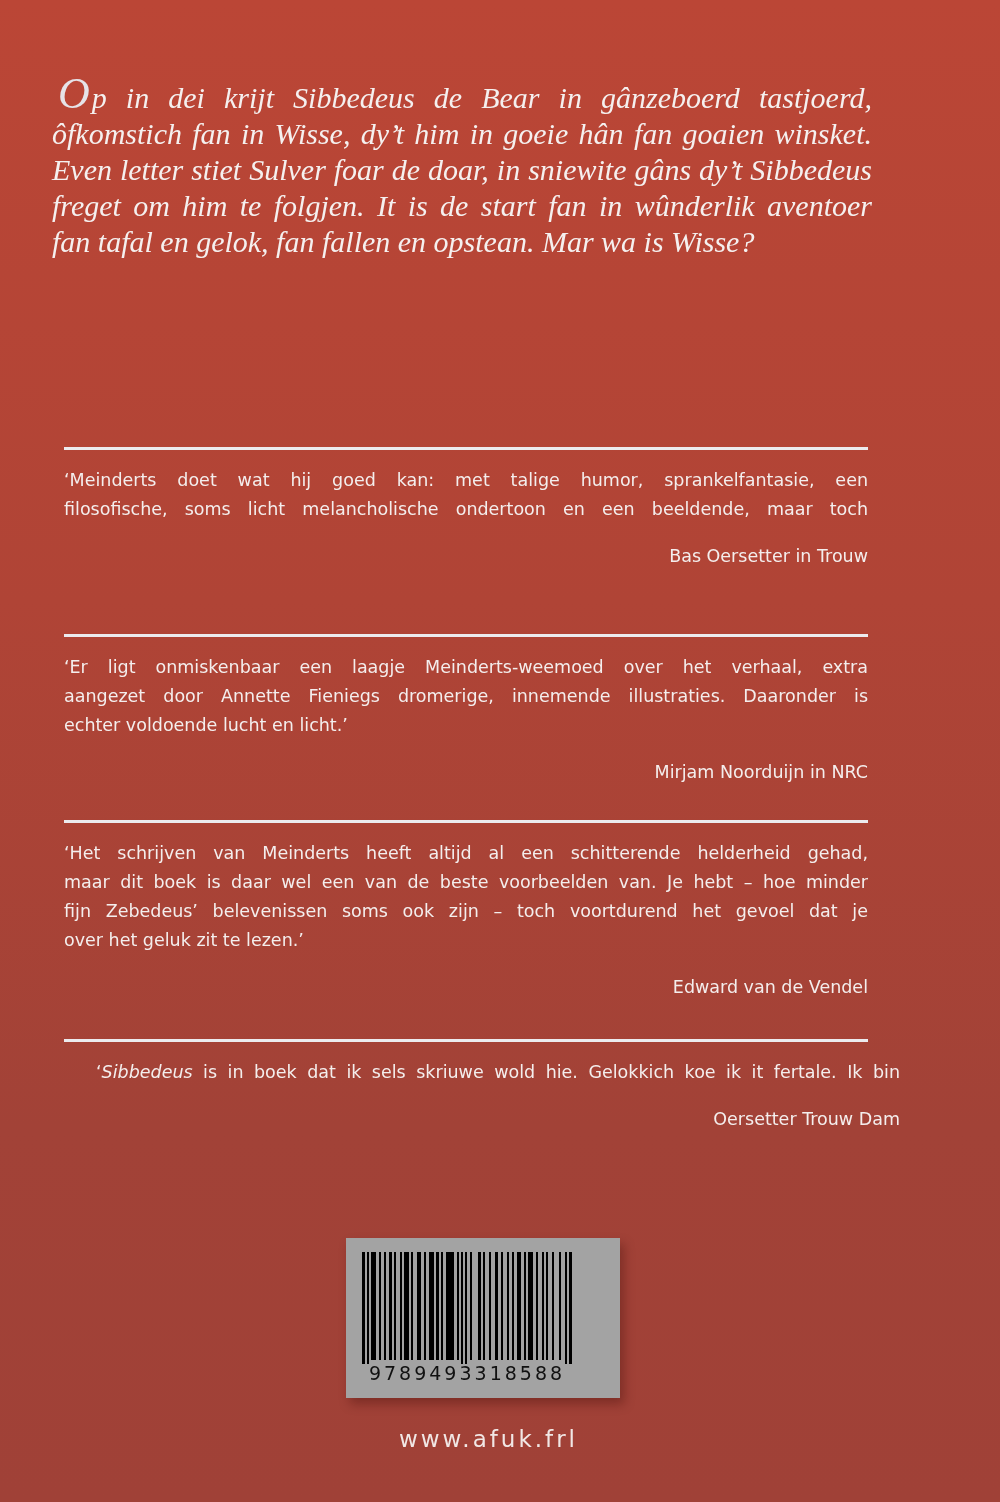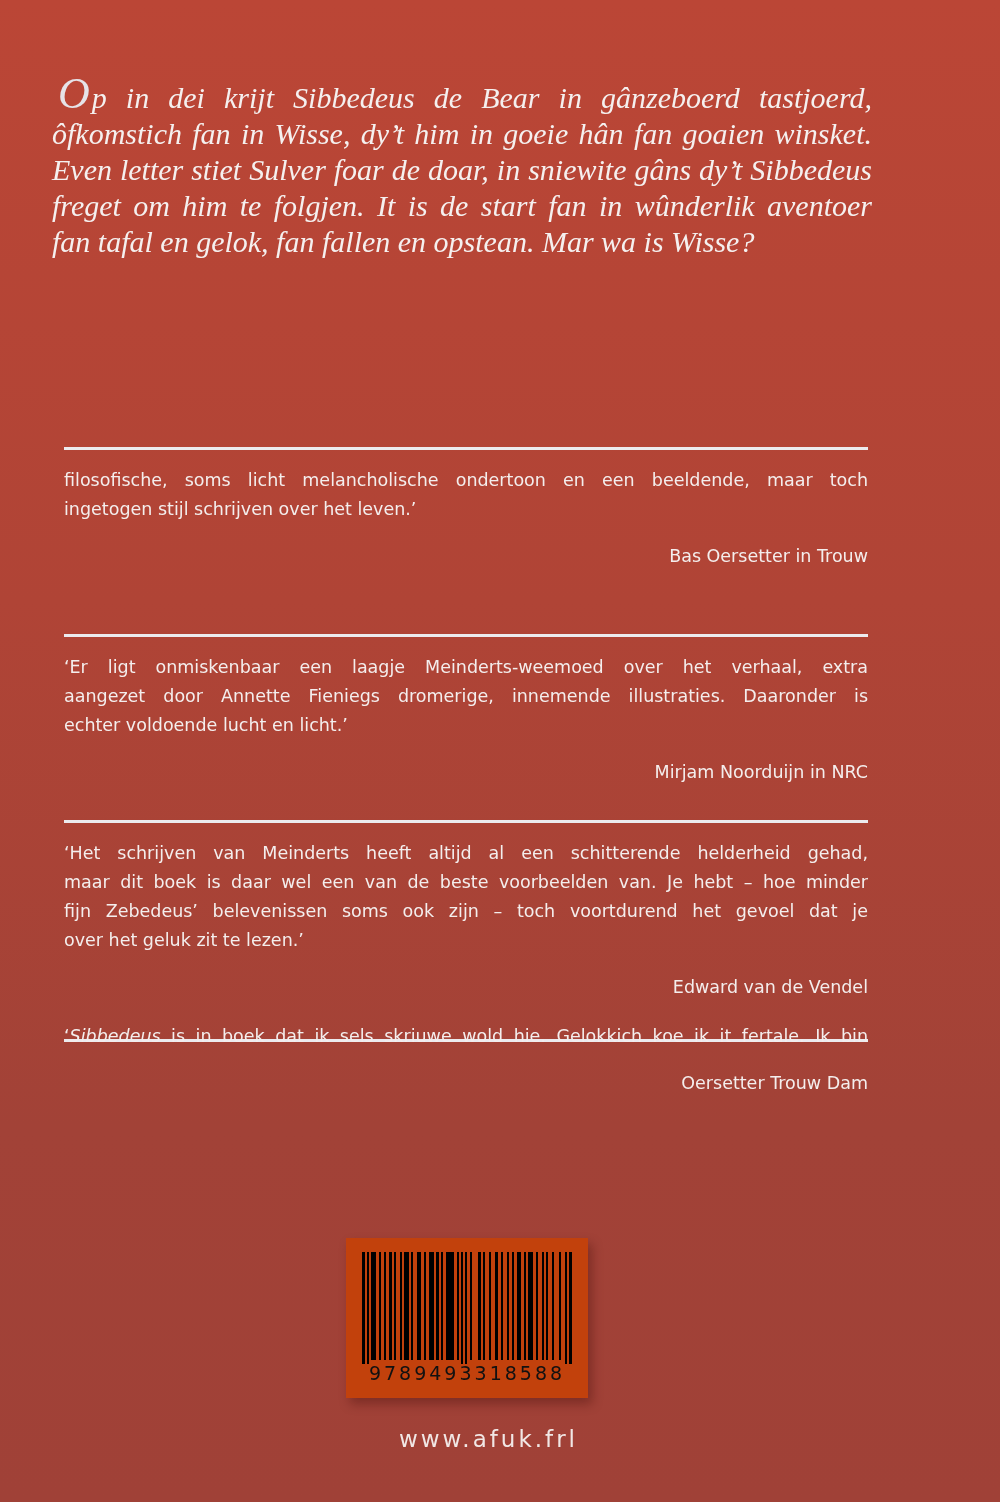--- a/index.html
+++ b/index.html
@@ -58,23 +58,23 @@
     display: block;
     text-align: right;
     margin-top: 18px;
   }
   .review em { font-style: italic; }
 
   .barcode-box {
     position: absolute;
     left: 346px;
     top: 1238px;
-    width: 242px;
+    width: 274px;
     height: 160px;
-    background: #c2410c;
+    background: #a3a3a3;
     box-shadow: 4px 6px 10px rgba(60, 10, 5, 0.35);
   }
   .bars {
     position: absolute;
     left: 16px;
     top: 14px;
     width: 211px;
     height: 112px;
   }
   .isbn {
@@ -108,22 +108,22 @@
   <div class="blurb">
     <span class="line"><span class="dropcap">O</span><span>p in dei krijt Sibbedeus de Bear in gânzeboerd tastjoerd,</span></span>
     <span class="line">ôfkomstich fan in Wisse, dy’t him in goeie hân fan goaien winsket.</span>
     <span class="line">Even letter stiet Sulver foar de doar, in sniewite gâns dy’t Sibbedeus</span>
     <span class="line">freget om him te folgjen. It is de start fan in wûnderlik aventoer</span>
     <span class="line last">fan tafal en gelok, fan fallen en opstean. Mar wa is Wisse?</span>
   </div>
 
   <div class="divider" style="top:447px;"></div>
   <div class="review" style="top:466px;">
+    <span class="qline">‘Meinderts doet wat hij goed kan: met talige humor, sprankelfantasie, een</span>
     <span class="qline">filosofische, soms licht melancholische ondertoon en een beeldende, maar toch</span>
-    <span class="qline last">ingetogen stijl schrijven over het leven.’</span>
     <span class="source">Bas Oersetter in Trouw</span>
   </div>
 
   <div class="divider" style="top:634px;"></div>
   <div class="review" style="top:653px;">
     <span class="qline">‘Er ligt onmiskenbaar een laagje Meinderts-weemoed over het verhaal, extra</span>
     <span class="qline">aangezet door Annette Fieniegs dromerige, innemende illustraties. Daaronder is</span>
     <span class="qline last">echter voldoende lucht en licht.’</span>
     <span class="source">Mirjam Noorduijn in NRC</span>
   </div>
@@ -131,21 +131,21 @@
   <div class="divider" style="top:820px;"></div>
   <div class="review" style="top:839px;">
     <span class="qline">‘Het schrijven van Meinderts heeft altijd al een schitterende helderheid gehad,</span>
     <span class="qline">maar dit boek is daar wel een van de beste voorbeelden van. Je hebt – hoe minder</span>
     <span class="qline">fijn Zebedeus’ belevenissen soms ook zijn – toch voortdurend het gevoel dat je</span>
     <span class="qline last">over het geluk zit te lezen.’</span>
     <span class="source">Edward van de Vendel</span>
   </div>
 
   <div class="divider" style="top:1039px;"></div>
-  <div class="review" style="top:1022px;">
+  <div class="review" style="top:1058px;margin-left:32px;">
     <span class="qline"><span>‘</span><em>Sibbedeus</em><span> is in boek dat ik sels skriuwe wold hie. Gelokkich koe ik it fertale. Ik bin</span></span>
     <span class="source">Oersetter Trouw Dam</span>
   </div>
 
   <div class="barcode-box">
     <svg class="bars" viewBox="0 0 211 112" preserveAspectRatio="none">
       <g fill="#000">
         <rect x="0" y="0" width="3" height="112"></rect>
         <rect x="5" y="0" width="2" height="112"></rect>
         <rect x="9" y="0" width="5" height="108"></rect>

